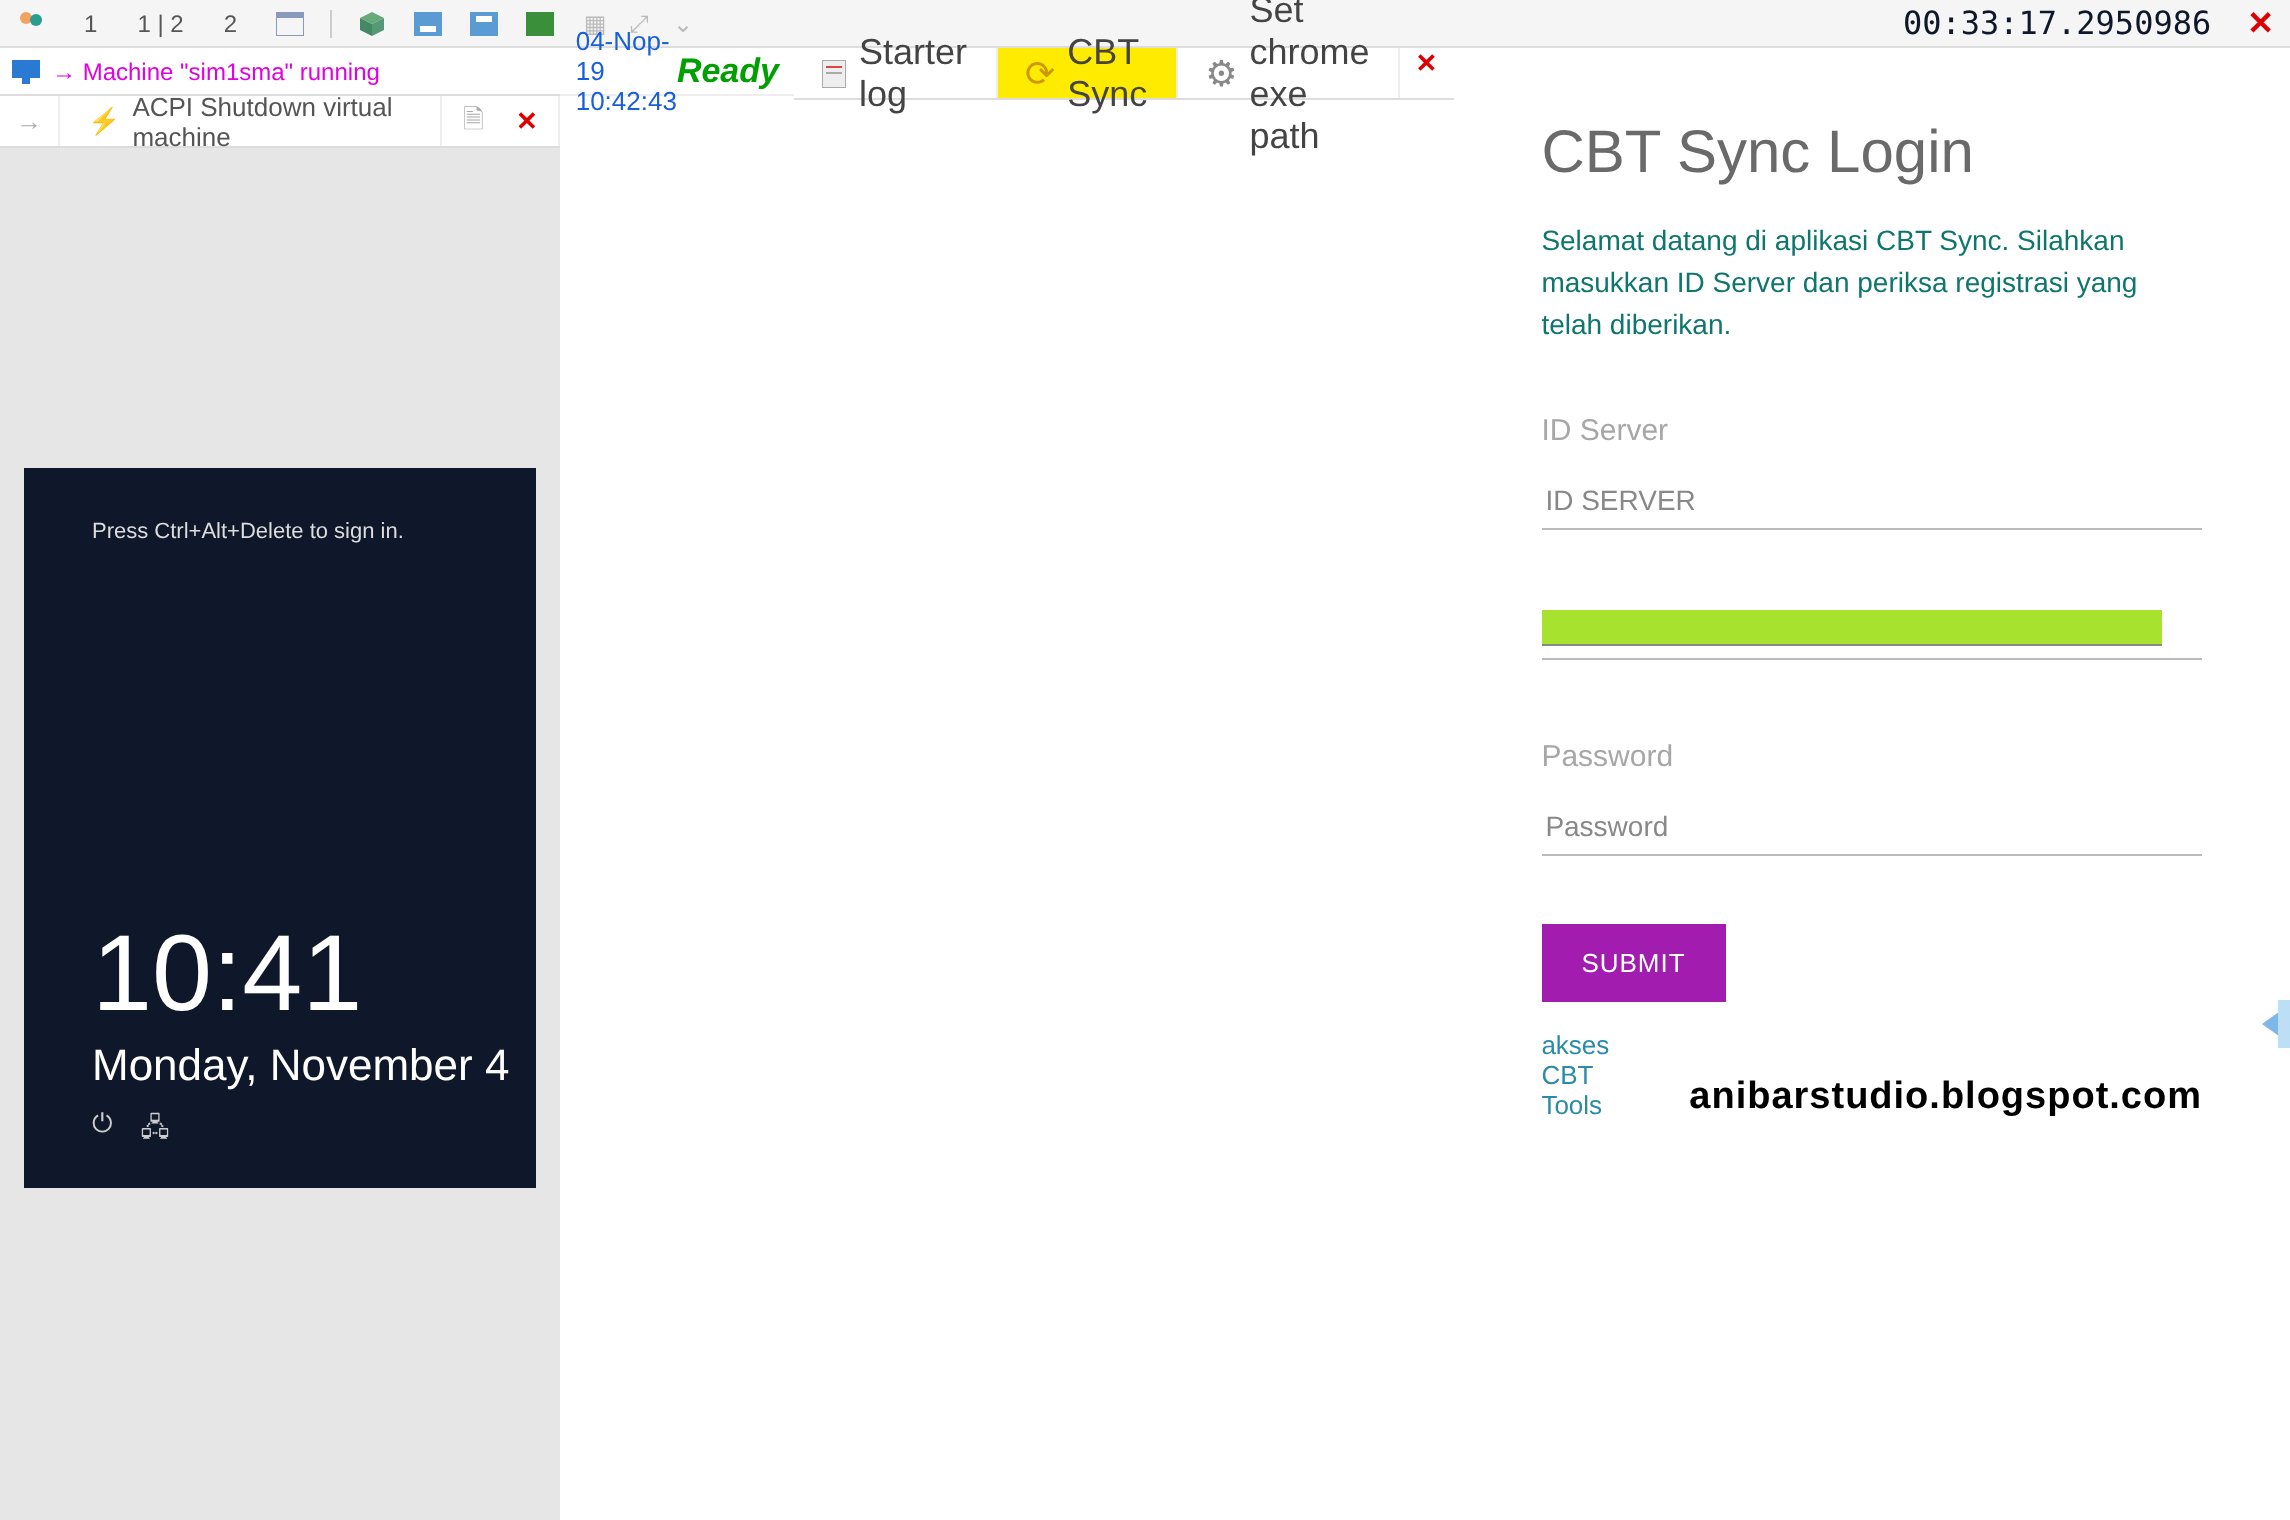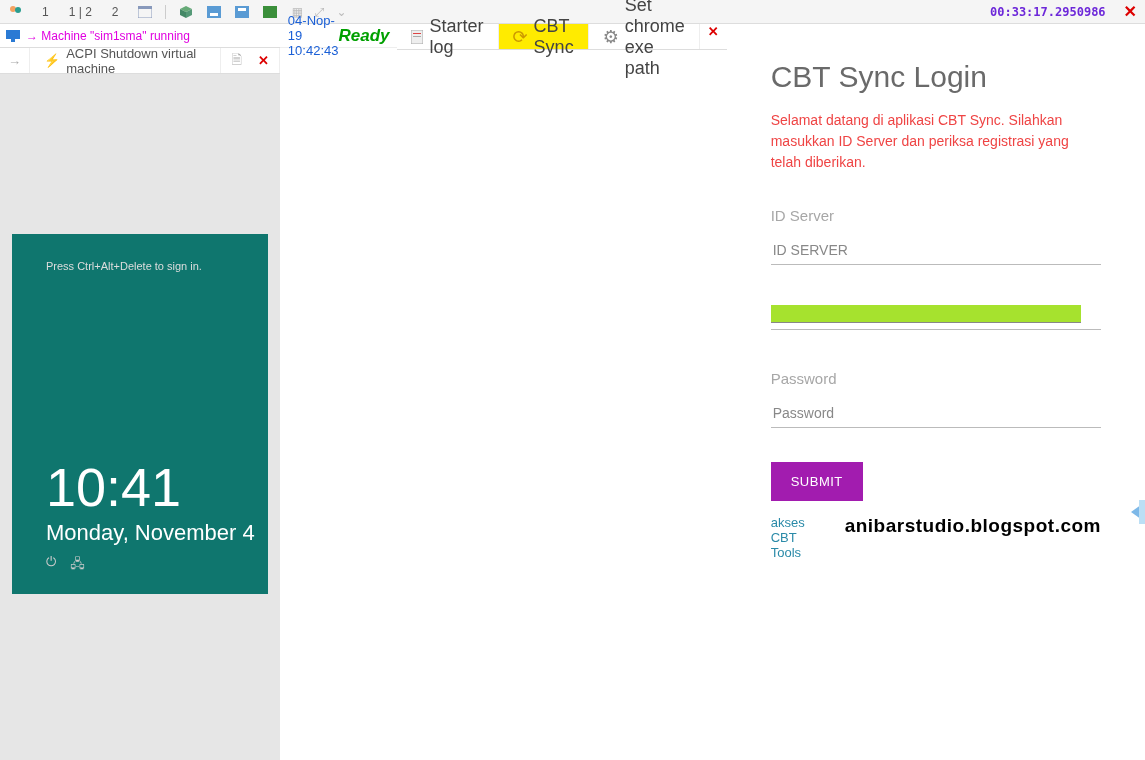--- a/index.html
+++ b/index.html
@@ -21,21 +21,21 @@
       align-items: center;
       padding: 0 8px;
       gap: 12px;
       font-size: 12px;
       color: #555;
     }
     .tb-icon { width: 16px; height: 16px; display: inline-flex; align-items: center; justify-content: center; }
     .tb-nums { display: flex; gap: 8px; align-items: center; }
     .tb-nums span { padding: 0 6px; }
     .tb-sep { width: 1px; height: 14px; background: #ccc; }
-    .timecode { margin-left: auto; font-family: "Consolas", monospace; color: #6d28d9; font-size: 12px; font-weight: bold; }
+    .timecode { margin-left: auto; font-family: "Consolas", monospace; color: #0f172a; font-size: 16px; }
     .close-x { color: #d00; font-weight: bold; font-size: 16px; margin-left: 6px; }
     .top-right-icons { display: flex; gap: 6px; align-items: center; color: #bbb; }
 
     
     .main-split { display: flex; height: calc(100% - 24px); }
     .left-pane { width: 520px; background: #e6e6e6; display: flex; flex-direction: column; }
     .right-pane { flex: 1; background: #fff; display: flex; flex-direction: row; position: relative; }
 
     
     .status-bar {
@@ -55,21 +55,21 @@
     }
     .left-tab.arrow-icon { padding: 0 8px; color: #aaa; }
     .left-tab.doc-close { margin-left: auto; padding: 0 10px; }
     .doc-ic { color: #aaa; }
     .red-x { color: #d00; font-weight: bold; margin-left: 10px; }
 
     
     .vm-area { flex: 1; padding: 0; display: flex; flex-direction: column; }
     .vm-space { height: 160px; }
     .vm-screen {
-      margin: 0 12px; height: 360px; background: #0f766e; color: #fff;
+      margin: 0 12px; height: 360px; background: #0f172a; color: #fff;
       position: relative; padding: 26px 34px;
       font-family: "Segoe UI Light", "Segoe UI", sans-serif;
     }
     .vm-hint { font-size: 11px; font-weight: 300; color: #ddd; }
     .vm-clock { position: absolute; left: 34px; bottom: 48px; }
     .vm-time { font-size: 54px; font-weight: 200; line-height: 1; }
     .vm-date { font-size: 22px; font-weight: 300; margin-top: 6px; }
     .vm-icons { position: absolute; left: 34px; bottom: 18px; display: flex; gap: 14px; font-size: 13px; color: #ccc; }
 
     
@@ -93,40 +93,40 @@
 
     .banner-img {
       height: 40px;
       background: linear-gradient(90deg, #cfd8dc 0%, #eceff1 30%, #b0bec5 55%, #eceff1 80%, #cfd8dc 100%);
       border-bottom: 1px solid #ddd;
     }
 
     
     .login-wrap { padding: 22px 44px; color: #555; max-width: 600px; }
     .login-title { font-size: 30px; font-weight: 300; color: #6a6a6a; margin: 14px 0 16px; }
-    .login-desc { font-size: 14px; color: #ef4444; line-height: 1.5; margin-bottom: 34px; }
+    .login-desc { font-size: 14px; color: #0f766e; line-height: 1.5; margin-bottom: 34px; }
     .field { margin-bottom: 40px; }
     .field-label { font-size: 15px; color: #a7a7a7; font-weight: 300; margin-bottom: 12px; }
     .field-input {
       width: 100%; border: none; border-bottom: 1px solid #bbb;
       padding: 6px 2px; font-size: 14px; color: #555; outline: none;
       background: transparent;
     }
     .field-input::placeholder { color: #888; }
     .serial-highlight {
       background: #a6e22e; height: 18px; width: 310px;
       border-bottom: 1px solid #888; margin-top: 4px; position: relative;
     }
     .serial-underline { border-bottom: 1px solid #bbb; margin-top: 6px; }
     .submit-btn {
       background: #a21caf; color: #fff; border: none;
       padding: 12px 20px; font-size: 13px; letter-spacing: 0.5px;
       cursor: pointer; margin-top: -6px;
     }
-    .footer-row { display: flex; align-items: flex-start; gap: 40px; margin-top: 14px; }
+    .footer-row { display: flex; align-items: flex-end; gap: 40px; margin-top: 14px; }
     .cbt-link { color: #2a8aa8; font-size: 13px; cursor: pointer; }
     .watermark { font-family: Arial, sans-serif; font-size: 19px; color: #000; font-weight: bold; letter-spacing: 0.5px;}
 
     .edge-arrow {
       position: absolute; right: 0; top: 478px;
       width: 0; height: 0;
       border-top: 10px solid transparent;
       border-bottom: 10px solid transparent;
       border-right: 14px solid #7db8e8;
     }

